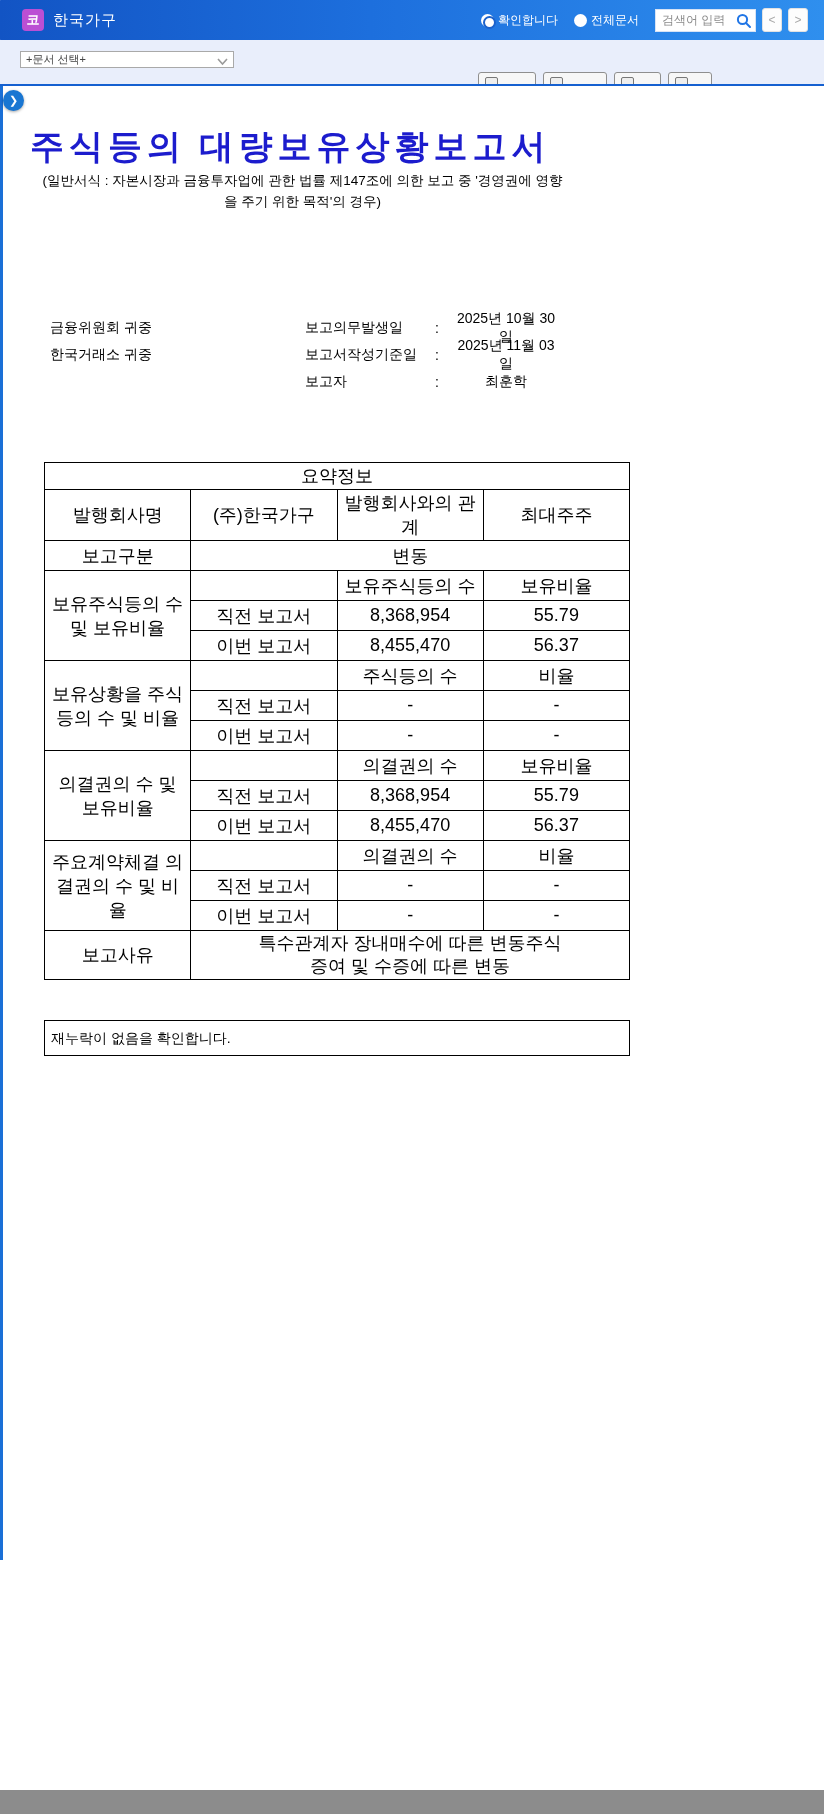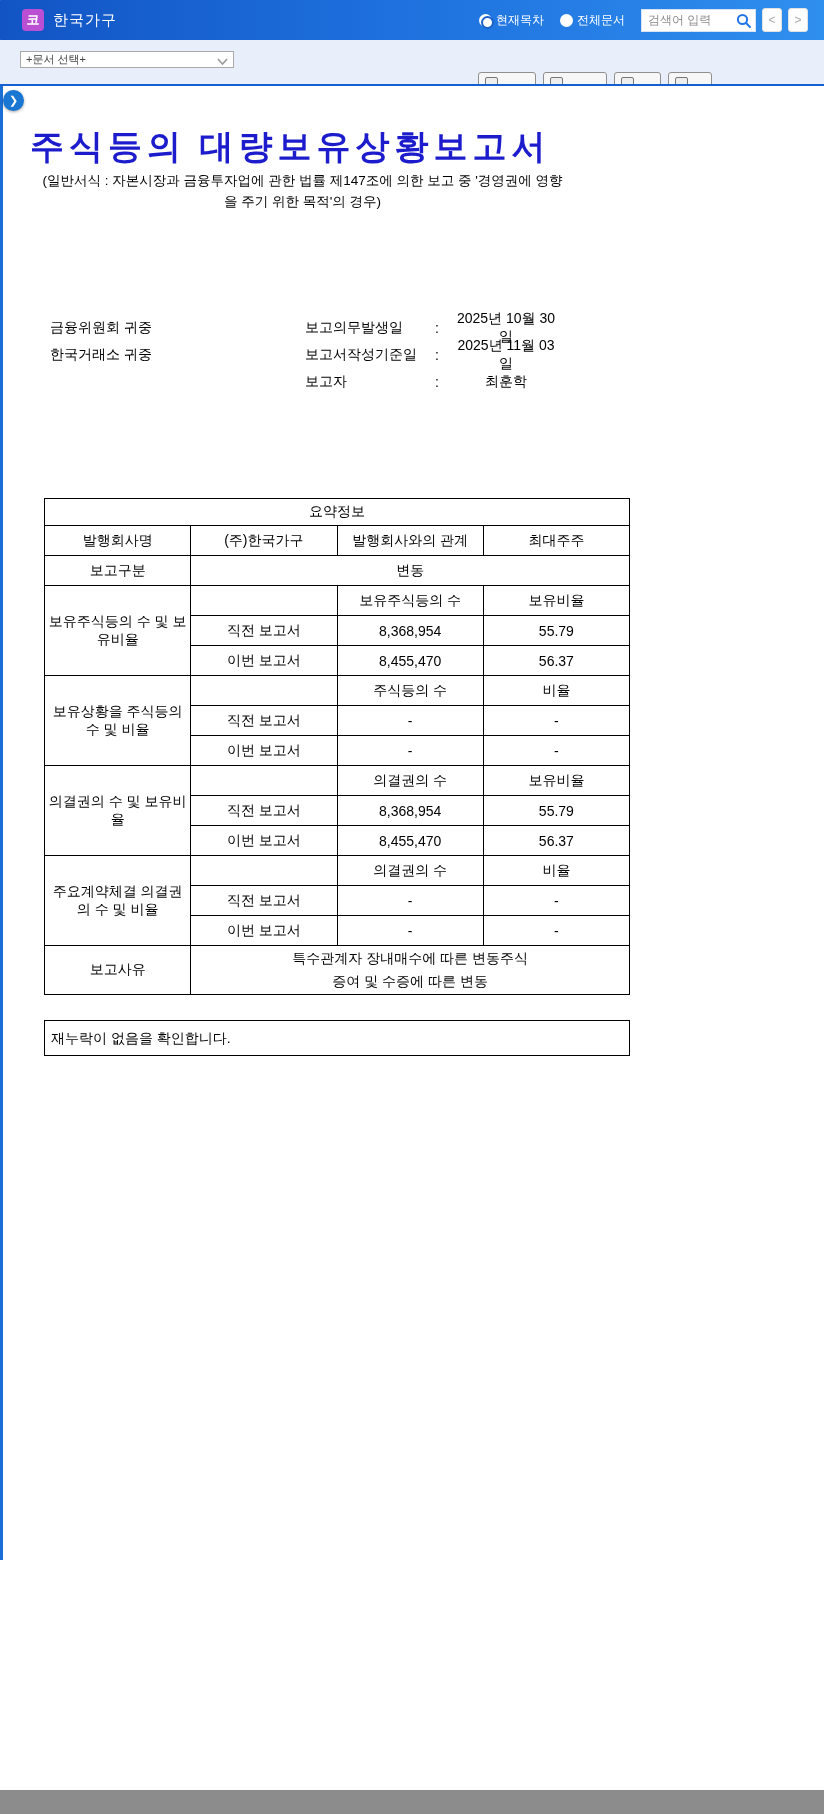--- a/index.html
+++ b/index.html
@@ -22,21 +22,21 @@
   }
   .app-title { color:#fff; font-size:15px; font-weight:normal; margin-left:9px; letter-spacing:1px; }
   .topbar-right { position:absolute; right:16px; top:0; height:40px; display:flex; align-items:center; gap:6px; }
   .radio-group { display:flex; align-items:center; gap:4px; margin-right:4px; }
   .radio-outer { width:13px; height:13px; border-radius:50%; background:#fff; position:relative; }
   .radio-outer.checked::after {
     content:""; position:absolute; left:2px; top:2px; width:9px; height:9px;
     border-radius:50%; border:2.5px solid #1b62cc; background:#fff;
   }
   .radio-label { color:#fff; font-size:12px; margin-right:6px; }
-  .search-box { position:relative; width:115px; height:23px; background:#fff; border:1px solid #d7e3f5; }
+  .search-box { position:relative; width:101px; height:23px; background:#fff; border:1px solid #d7e3f5; }
   .search-box input {
     width:88px; height:21px; border:none; outline:none; padding:0 0 0 6px;
     font-size:12px; color:#333; font-family:"Liberation Sans",sans-serif;
   }
   .search-box input::placeholder { color:#8b8b8b; }
   .search-icon { position:absolute; right:3px; top:3px; width:16px; height:16px; cursor:pointer; }
   .nav-btn {
     width:20px; height:24px; background:#fdfdfd; border:1px solid #e2e2e2; border-radius:3px;
     color:#a9a9a9; font-size:12px; display:flex; align-items:center; justify-content:center;
   }
@@ -86,21 +86,21 @@
   .recip-left { position:absolute; left:0; top:0; line-height:27px; }
   .recip-right { position:absolute; left:255px; top:0; }
   .recip-row { display:flex; height:27px; align-items:center; }
   .recip-label { width:118px; }
   .recip-colon { width:28px; text-align:center; }
   .recip-value { width:110px; text-align:center; }
 
   table.summary {
     position:absolute; top:376px; left:44px; width:586px;
     border-collapse:collapse; table-layout:fixed;
-    font-size:14px; color:#000;margin-top:36px;
+    font-size:18px; color:#000;
   }
   table.summary td { border:1px solid #000; text-align:center; height:30px; padding:1px 3px; }
   table.summary td.tbl-title { height:27px; }
   .c1 { width:214px; } .c2 { width:104px; } .c3 { width:151px; } .c4 { width:117px; }
   td.reason-val { height:58px; line-height:23px; }
 
   .notice-box {
     position:absolute; top:934px; left:44px; width:586px;
     border:1px solid #000; padding:6px 6px; font-size:14px; line-height:22px; color:#000;
   }
@@ -109,21 +109,21 @@
 </style>
 </head>
 <body>
 
 <div class="topbar">
   <div class="logo-badge">코</div>
   <div class="app-title">한국가구</div>
   <div class="topbar-right">
     <div class="radio-group">
       <div class="radio-outer checked"></div>
-      <span class="radio-label">현재목차</span>
+      <span class="radio-label">확인합니다</span>
     </div>
     <div class="radio-group">
       <div class="radio-outer"></div>
       <span class="radio-label">전체문서</span>
     </div>
     <div class="search-box">
       <input type="text" placeholder="검색어 입력" style="">
       <span class="search-icon">
         <svg width="16" height="16" viewBox="0 0 16 16">
           <circle cx="6.5" cy="6.5" r="4.6" fill="none" stroke="#2176e6" stroke-width="2"></circle>

